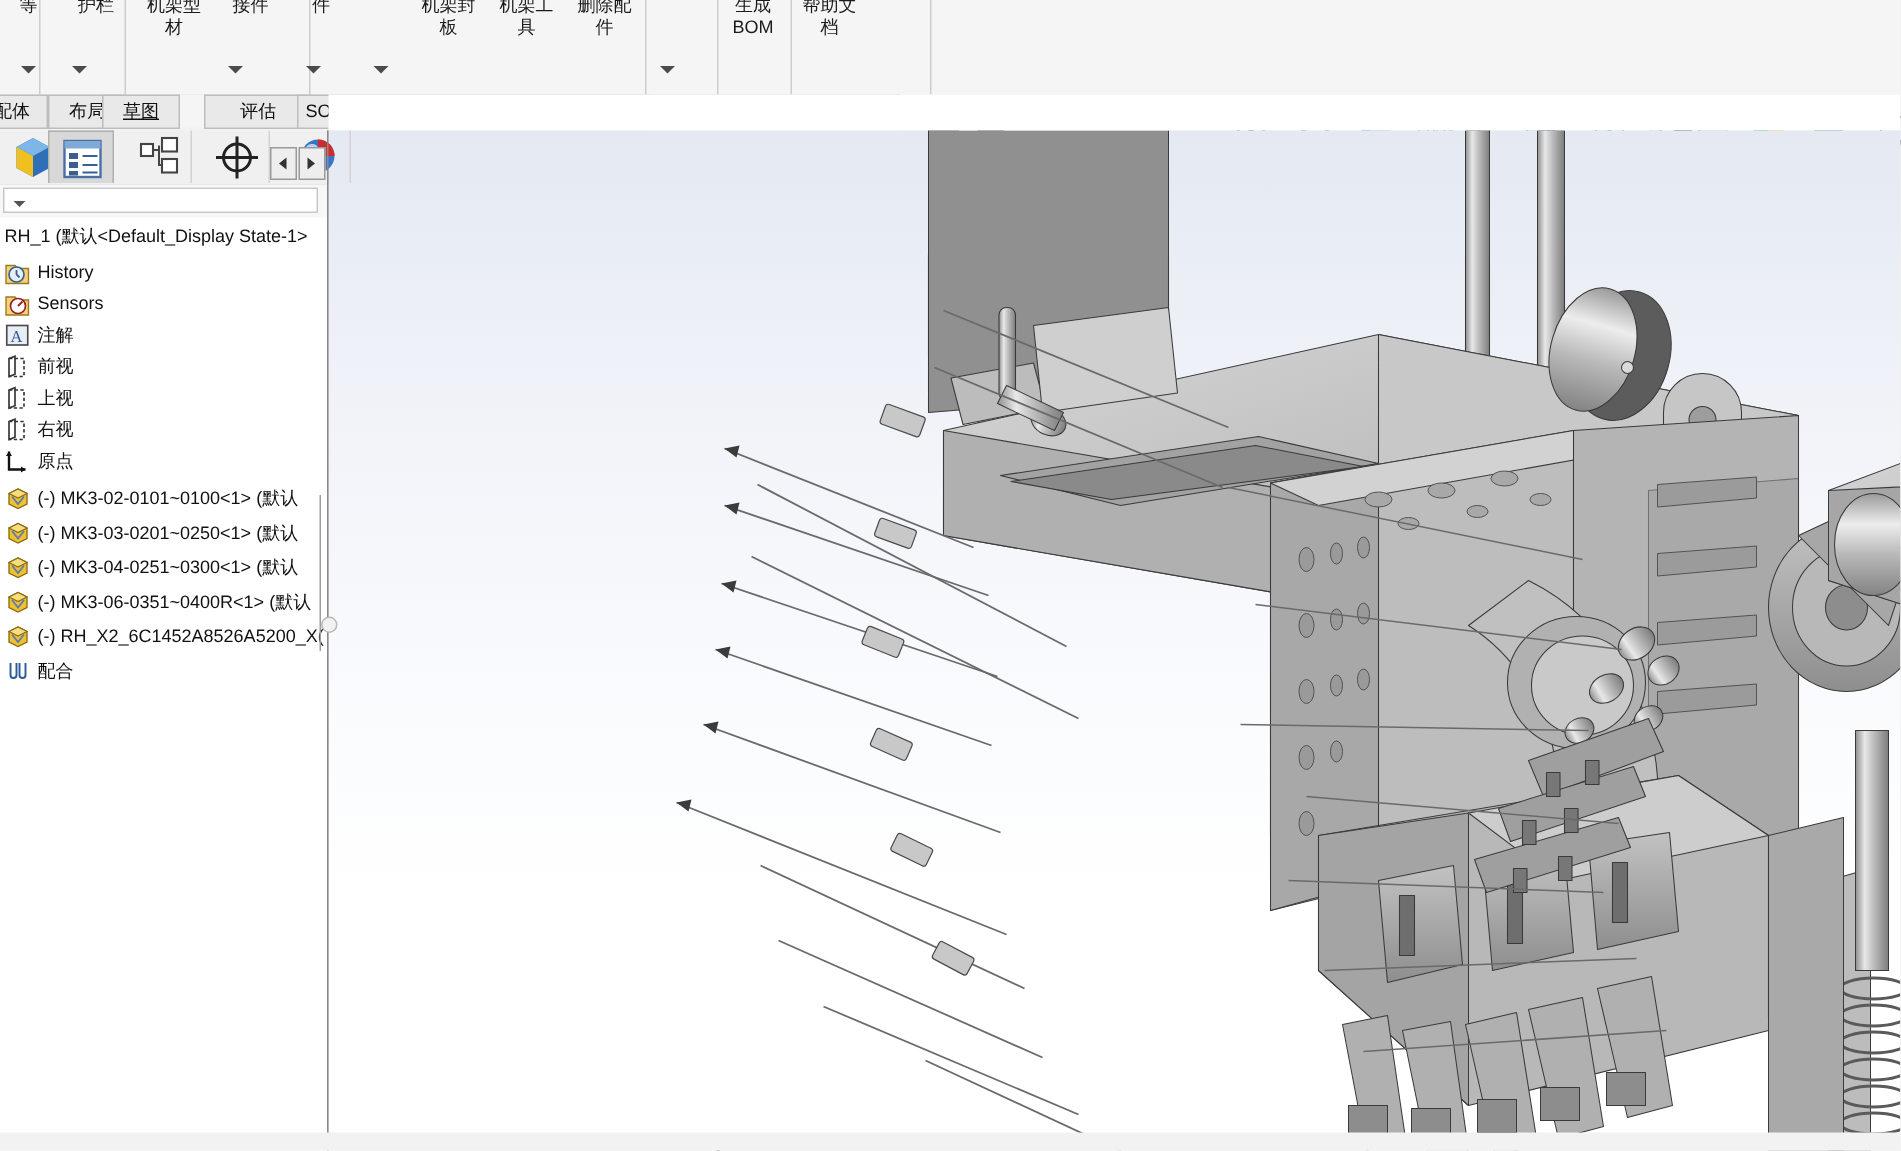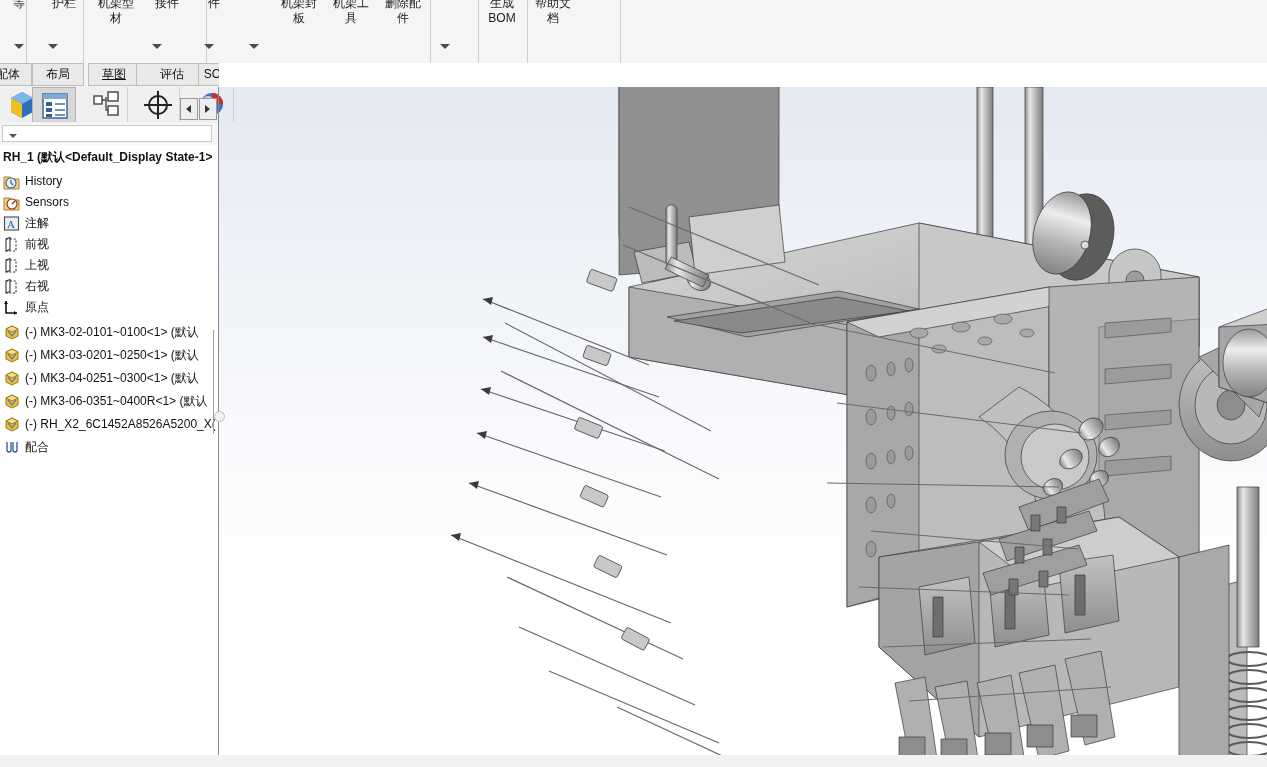--- a/index.html
+++ b/index.html
@@ -56,21 +56,21 @@
   .filterbar{position:absolute;left:0;top:36px;width:219px;height:22px;background:#f7f7f7;}
   .filterbox{position:absolute;left:2px;top:2px;width:210px;height:17px;
              background:#fff;border:1px solid #c8c8c8;box-sizing:border-box;}
   .filt-caret{position:absolute;left:6px;top:8px;width:0;height:0;
               border-left:4px solid transparent;border-right:4px solid transparent;
               border-top:4px solid #555;}
 
   .tree{position:absolute;left:0;top:58px;width:219px;height:625px;
         background:#fff;overflow:hidden;}
   .tree-root{position:absolute;left:3px;top:4px;height:16px;line-height:16px;
-             font-size:12px;color:#111;white-space:nowrap;font-weight:bold;}
+             font-size:12px;color:#111;white-space:nowrap;}
   .tnode{position:absolute;left:3px;height:21px;line-height:21px;white-space:nowrap;}
   .tnode .tlabel{position:absolute;left:22px;top:0;font-size:12px;color:#111;
                  line-height:21px;white-space:nowrap;}
   .ticon{position:absolute;left:0;top:2px;width:17px;height:17px;}
   .split-handle{position:absolute;left:214px;top:411px;width:9px;height:9px;border-radius:50%;
                 border:1px solid #b9b9b9;background:#f2f2f2;z-index:9;}
   .split-line{position:absolute;left:218px;top:87px;width:1px;height:680px;background:#8a8a8a;}
   .tree-edge{position:absolute;left:213px;top:330px;width:1px;height:104px;background:#9e9e9e;}
 
   
@@ -120,21 +120,21 @@
 档</div>
         <div class="rb-caret" style="left: 440px; top: 44px;"></div>
       </div>
   </div>
 
   <div class="tabbar">
     <div class="tabbar-fill"></div>
     <div class="tabstrip" id="tabstrip">
         <div class="tab" style="left: -16px; width: 48px;">配体</div>
         <div class="tab" style="left: 32px; width: 52px;">布局</div>
-        <div class="tab" style="left: 88px; width: 52px; text-decoration: underline;">草图</div>
+        <div class="tab" style="left: 68px; width: 52px; text-decoration: underline;">草图</div>
         <div class="tab" style="left: 136px; width: 72px;">评估</div>
         <div class="tab" style="left: 198px; width: 120px;">SOLIDWORKS 插件</div>
         <div class="tab" style="left: 318px; width: 114px;">SOLIDWORKS MBD</div>
         <div class="tab active tall" style="left: 432px; width: 168px;">怡合达DIY铝型材选型系统</div>
       </div>
   </div>
 
   <div class="viewtb" id="viewtb">
       <div class="vt-ico" style="left: 8px;"><svg width="36" height="36" viewBox="0 0 36 36">
           <circle cx="14" cy="14" r="9" fill="#eef4fb" stroke="#4a6fa5" stroke-width="2"></circle>

